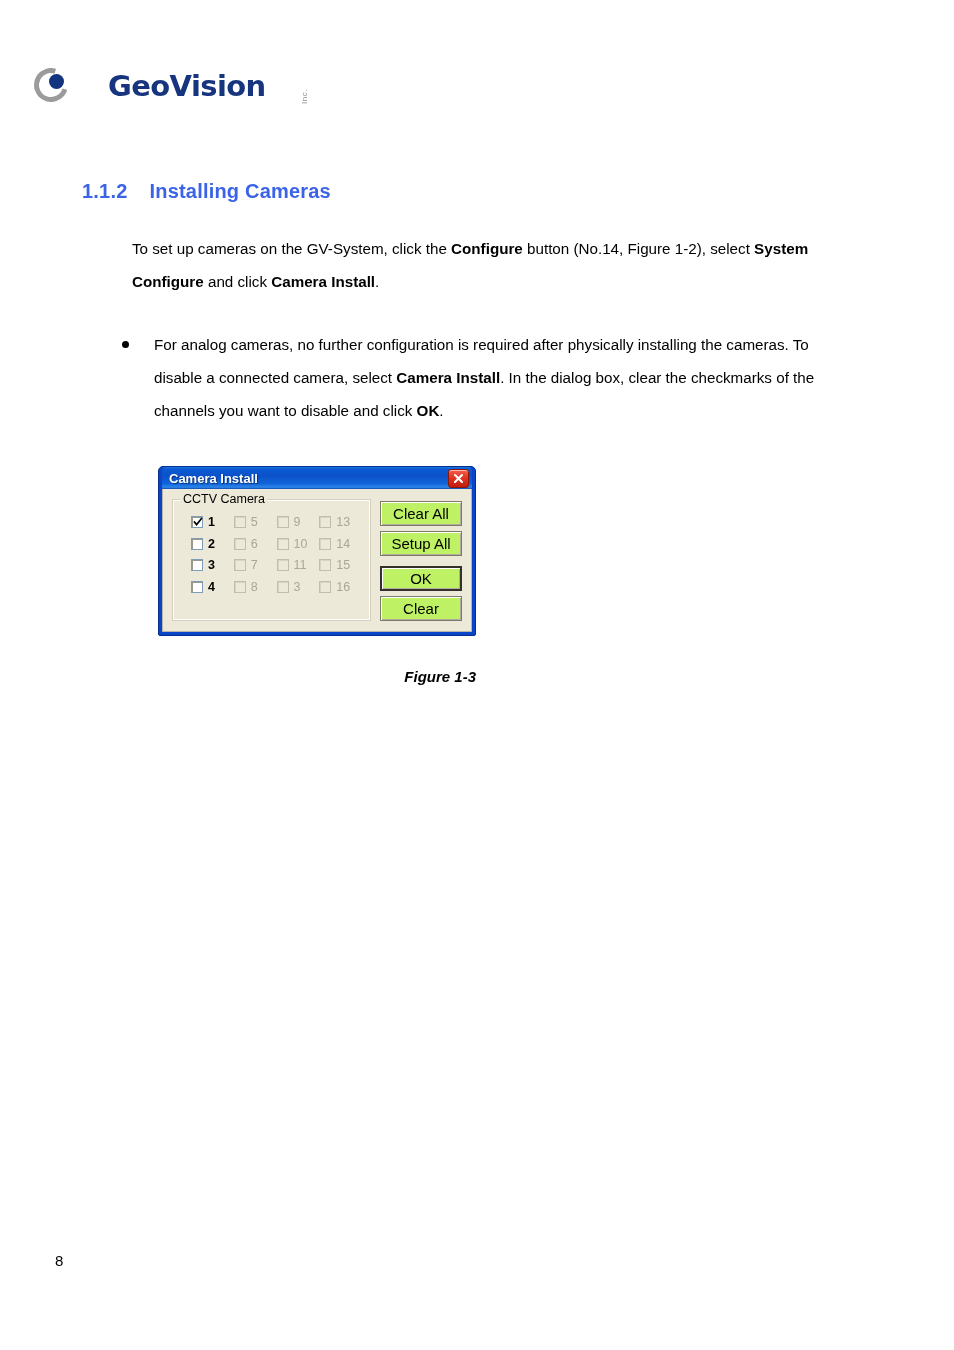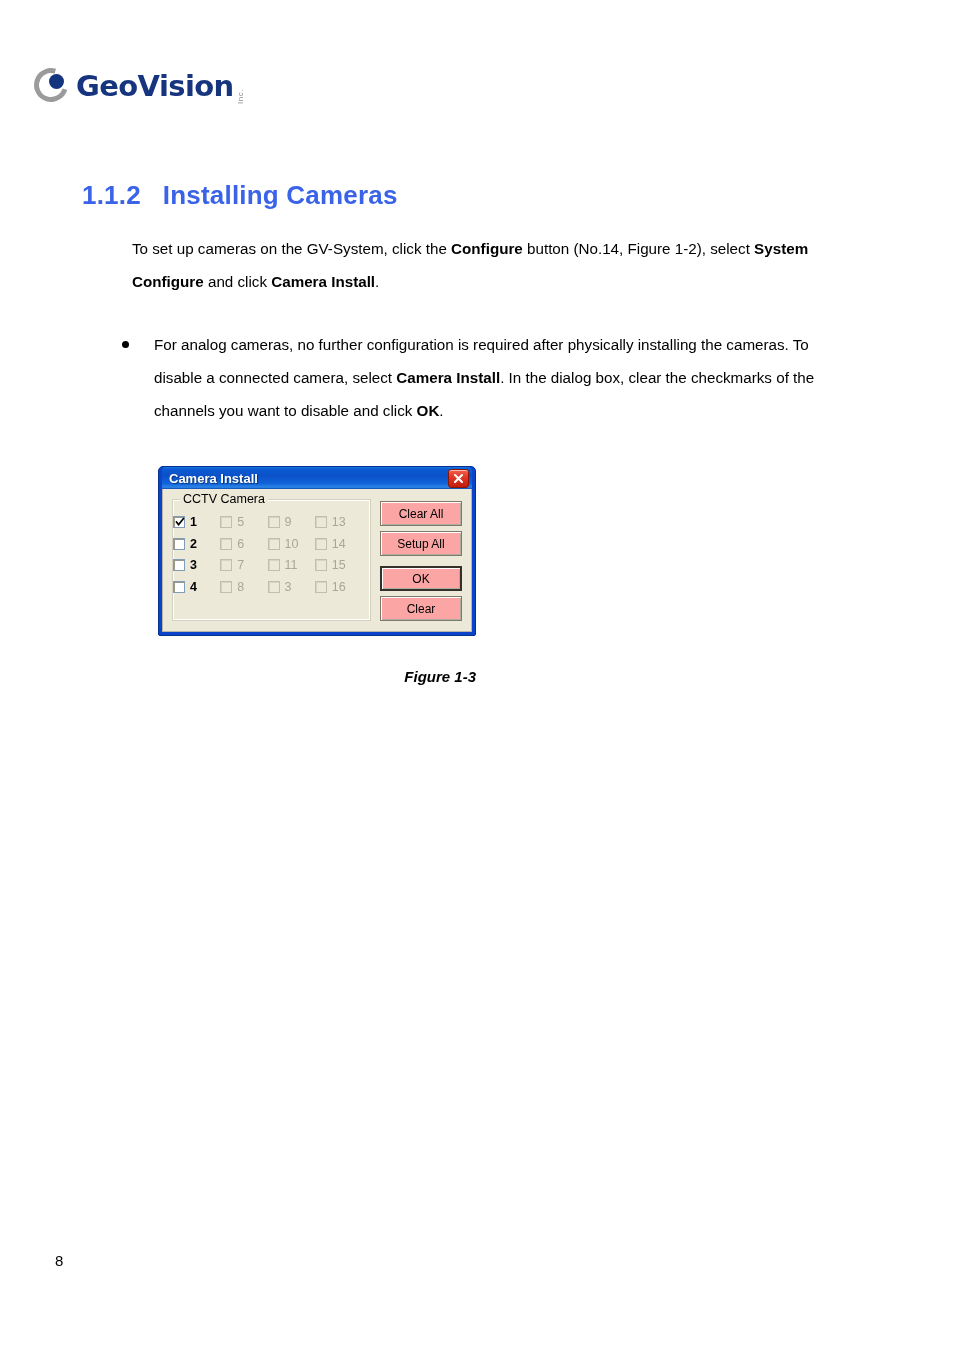--- a/index.html
+++ b/index.html
@@ -17,20 +17,21 @@
   }
 
   
   .logo {
     position: absolute;
     left: 32px;
     top: 62px;
     height: 48px;
     display: flex;
     align-items: center;
+    gap: 32px;
   }
   .logo-mark {
     position: relative;
     width: 42px;
     height: 42px;
     flex: 0 0 auto;
   }
   .logo-arc {
     position: absolute;
     left: 2px;
@@ -73,21 +74,21 @@
     margin-bottom: 6px;
   }
 
   
   .section-heading {
     position: absolute;
     left: 82px;
     top: 180px;
     font-family: "Liberation Sans", sans-serif;
     font-weight: bold;
-    font-size: 26px;
+    font-size: 20px;
     color: #3a63e8;
     letter-spacing: 0.2px;
     white-space: nowrap;
   }
   .section-heading .num { margin-right: 22px; }
 
   
   .content {
     position: absolute;
     left: 116px;
@@ -178,21 +179,21 @@
     gap: 9px;
     border: 1px solid #b8b5a6;
     border-top: none;
     box-sizing: border-box;
   }
 
   .groupbox {
     position: relative;
     border: 1px solid #d4d0c0;
     box-shadow: 0 0 0 1px #ffffff inset;
-    padding: 16px 8px 9px 0;
+    padding: 16px 8px 9px 18px;
     flex: 1 1 auto;
     box-sizing: border-box;
   }
   .groupbox-legend {
     position: absolute;
     top: -8px;
     left: 7px;
     background: #ece9d8;
     padding: 0 3px;
     font-size: 12.5px;
@@ -247,25 +248,25 @@
   .btn-col {
     display: flex;
     flex-direction: column;
     gap: 5px;
     width: 82px;
     flex: 0 0 auto;
     padding-top: 2px;
   }
   .btn {
     height: 25px;
-    background: #fca5a5;
+    background: #bef264;
     border: 1px solid #7d7a6b;
     box-shadow: inset 1px 1px 0 #ffffff, inset -1px -1px 0 #b0ada0;
     font-family: "Liberation Sans", sans-serif;
-    font-size: 12px;
+    font-size: 15px;
     color: #000;
     display: flex;
     align-items: center;
     justify-content: center;
     cursor: pointer;
     box-sizing: border-box;
   }
   .btn.default {
     border: 2px solid #34312a;
     box-shadow: inset 1px 1px 0 #ffffff, inset -1px -1px 0 #b0ada0;

